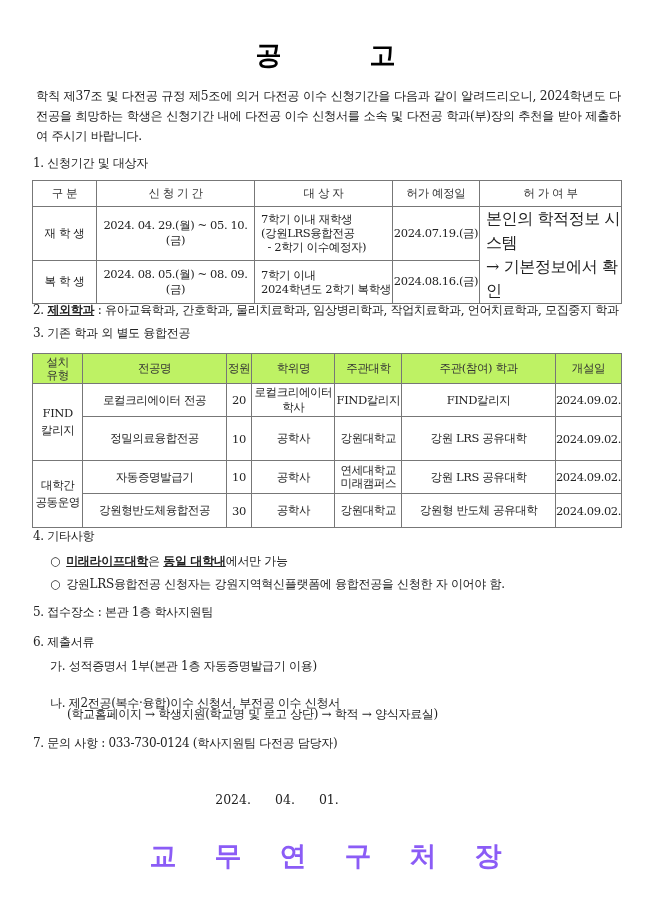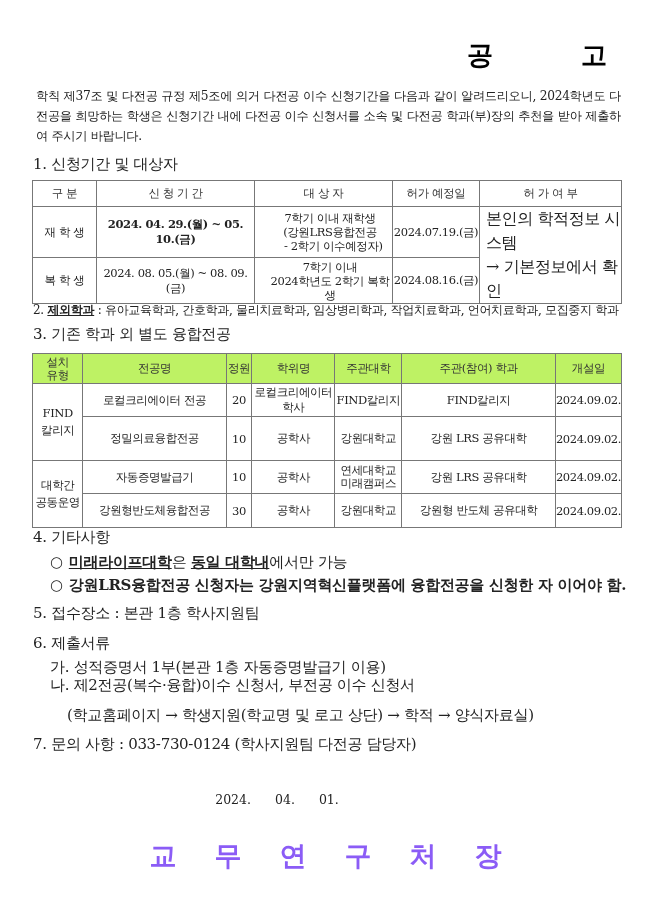--- a/index.html
+++ b/index.html
@@ -1,29 +1,29 @@
 <!DOCTYPE html>
 <html><head>
 <meta charset="utf-8">
 <style>
   html, body { margin:0; padding:0; background:#ffffff; }
   body { width:651px; height:920px; position:relative; overflow:hidden;
     font-family:"DejaVu Serif", "Liberation Serif", serif; color:#222; }
-  .title { position:absolute; top:38px; left:0; width:651px; text-align:right;
+  .title { position:absolute; top:38px; left:0; width:651px; text-align:center;
     font-family:"DejaVu Sans", sans-serif; font-weight:bold; font-size:26px; color:#000; }
   .title span { display:inline-block; margin:0 44px; }
   .intro { position:absolute; top:86px; left:36px; width:585px; font-size:12.2px; line-height:20px;
     text-align:justify; letter-spacing:-0.3px; }
-  .sec { position:absolute; left:33px; font-size:15px; white-space:nowrap; letter-spacing:-0.3px; }
+  .sec { position:absolute; left:33px; font-size:12px; white-space:nowrap; letter-spacing:-0.3px; }
   table { position:absolute; border-collapse:collapse; font-size:11.5px; letter-spacing:-0.4px; }
   td, th { border:1px solid #777; text-align:center; font-weight:normal; padding:0; }
   th { color:#333; }
   .t2 th { background:#bef264; }
-  .t1 td.left { text-align:center; padding-left:13px; line-height:14px; }
-  .bold { font-weight:bold; }
+  .t1 td.left { text-align:left; padding-left:6px; line-height:14px; }
+  .bold { font-weight:normal; }
   .u { text-decoration:underline; font-weight:bold; }
   .circ { display:inline-block; margin-right:6px; }
   .date { position:absolute; top:792px; left:0; width:554px; text-align:center; font-size:12.5px; }
   .date span { display:inline-block; margin:0 12px; }
   .sign { position:absolute; top:838px; left:0; width:651px; text-align:center;
     font-family:"DejaVu Sans", sans-serif; font-weight:bold; font-size:27px; color:#8b5cf6; }
   .sign span { display:inline-block; margin:0 19px; }
 </style>
 </head>
 <body>
@@ -134,21 +134,21 @@
   <span class="circ">○</span><span class="u">미래라이프대학</span><span>은 </span><span class="u">동일 대학내</span><span>에서만 가능</span>
 </div>
 <div class="sec" style="top:576px; left:50px;">
   <span class="circ">○</span><span class="bold">강원LRS융합전공 신청자는 강원지역혁신플랫폼에 융합전공을 신청한 자 이어야 함.</span>
 </div>
 
 <div class="sec" style="top:604px;">5. 접수장소 : 본관 1층 학사지원팀</div>
 
 <div class="sec" style="top:634px;">6. 제출서류</div>
 <div class="sec" style="top:658px; left:50px;">가. 성적증명서 1부(본관 1층 자동증명발급기 이용)</div>
-<div class="sec" style="top:676px; left:50px;">나. 제2전공(복수·융합)이수 신청서, 부전공 이수 신청서</div>
+<div class="sec" style="top:695px; left:50px;">나. 제2전공(복수·융합)이수 신청서, 부전공 이수 신청서</div>
 <div class="sec" style="top:706px; left:67px;">(학교홈페이지 → 학생지원(학교명 및 로고 상단) → 학적 → 양식자료실)</div>
 
 <div class="sec" style="top:735px;">7. 문의 사항 : 033-730-0124 (학사지원팀 다전공 담당자)</div>
 
 <div class="date">
   <span>2024.</span><span>04.</span><span>01.</span>
 </div>
 
 <div class="sign">
   <span>교</span><span>무</span><span>연</span><span>구</span><span>처</span><span>장</span>

